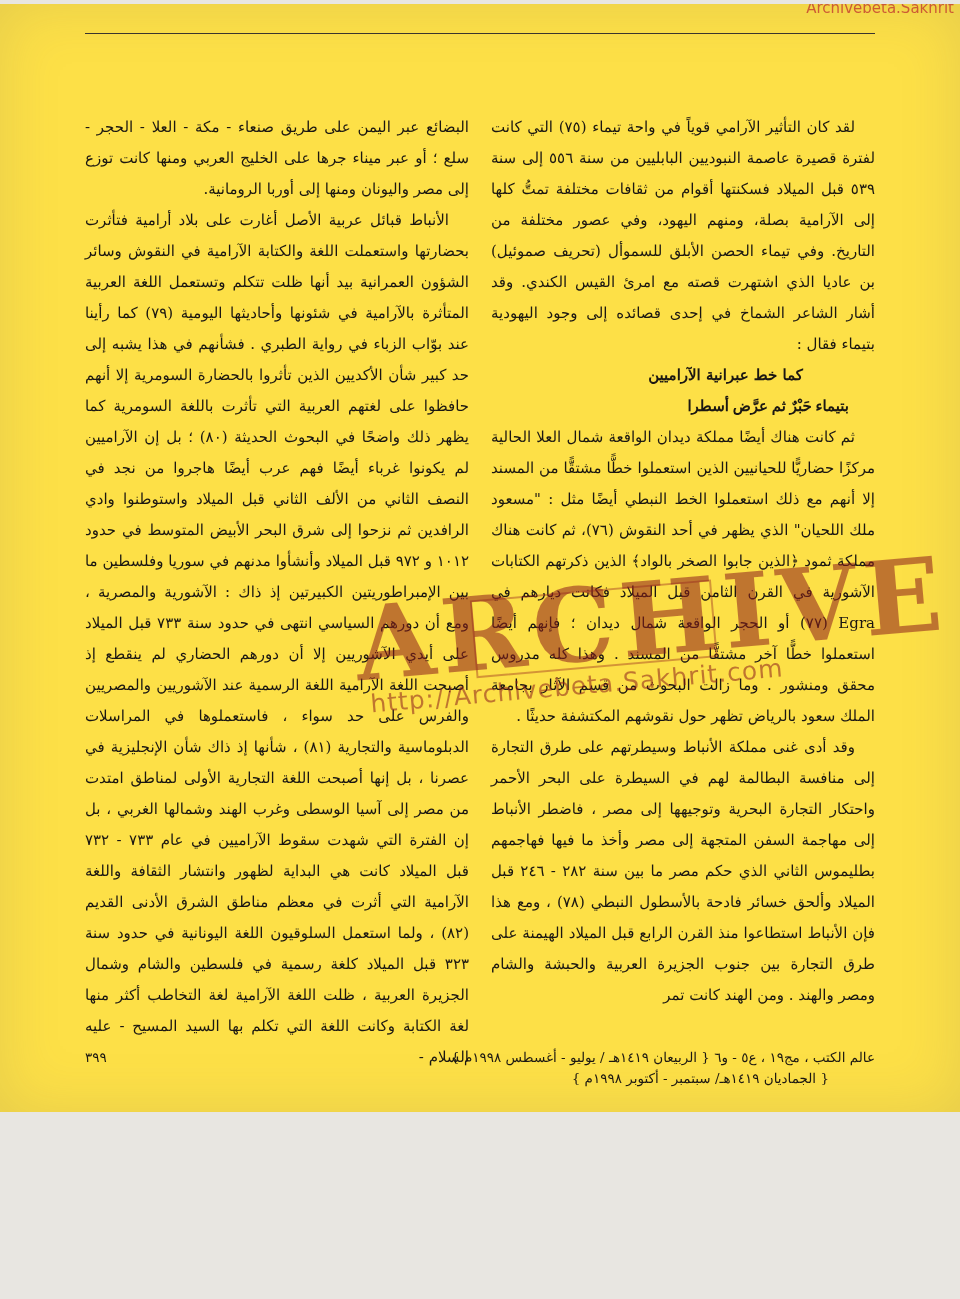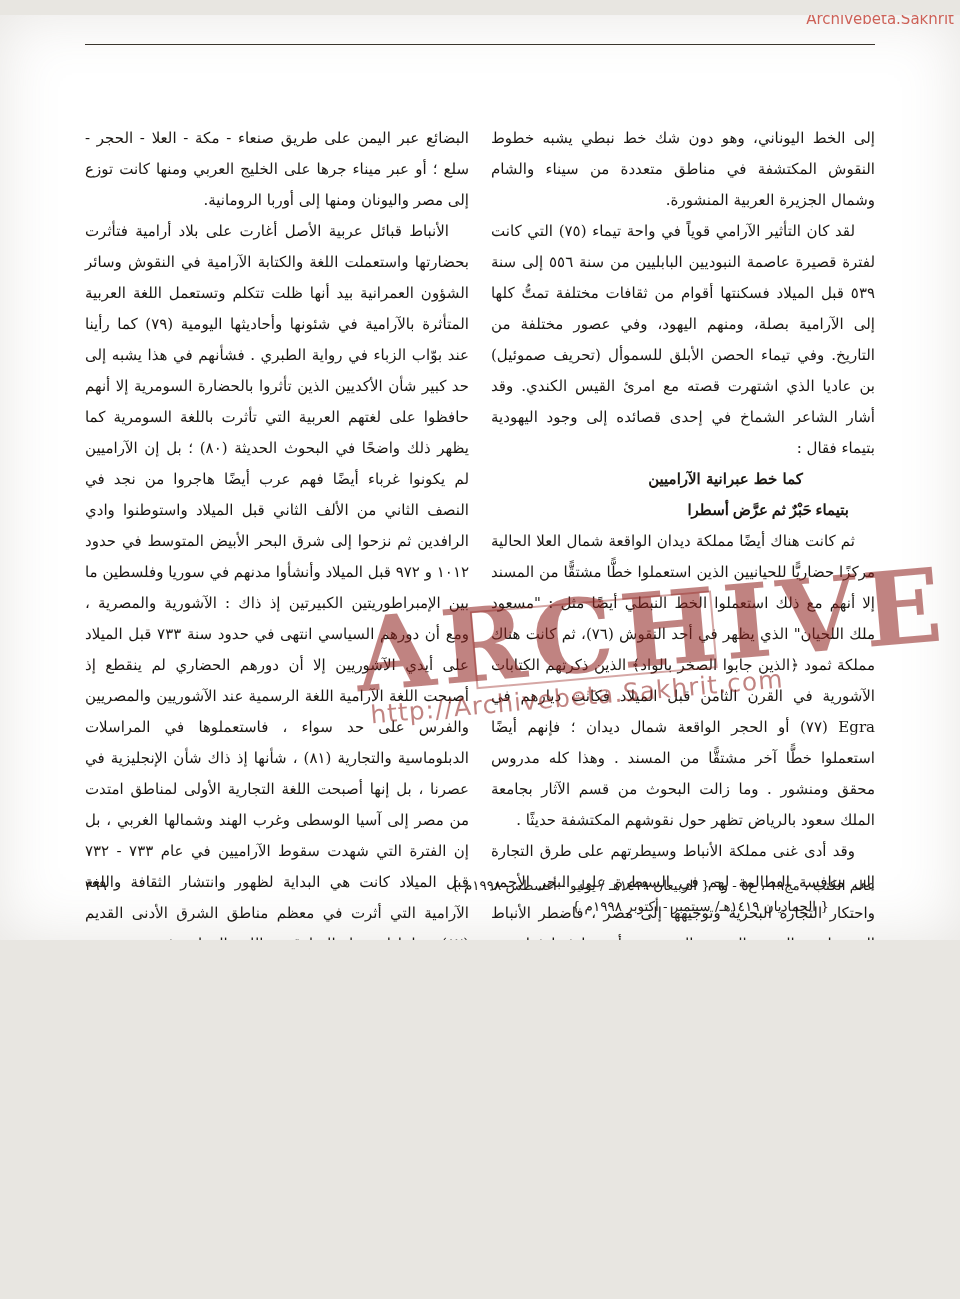--- a/index.html
+++ b/index.html
@@ -1,20 +1,20 @@
 <!DOCTYPE html>
 <html lang="ar" dir="rtl"><head>
 <meta charset="utf-8">
 <style>
   html,body{margin:0;padding:0;background:#e8e6e1;}
   .page{
     position:relative;
-    width:960px;height:925px;
-    margin:15px auto;
-    background:#ffffff;
+    width:960px;height:1108px;
+    margin:4px auto;
+    background:#fde047;
     box-shadow:inset 0 0 60px rgba(120,110,95,.18);
     overflow:hidden;
     direction:rtl;
     font-family:"DejaVu Serif","Liberation Serif",serif;
     color:#1b1712;
   }
   
   .page-header{position:absolute;top:20px;left:85px;right:85px;text-align:center;}
   .author{font-size:15px;letter-spacing:.5px;}
   .header-rule{margin-top:9px;border-top:1.5px solid #3a352e;height:0;}
@@ -64,21 +64,20 @@
 
   <div class="corner-watermark">Archivebeta.Sakhrit</div>
 
   <header class="page-header">
     <div class="header-rule"></div>
   </header>
 
   <main class="columns">
 
     <section class="col col-right">
-      <p class="para">إلى الخط اليوناني، وهو دون شك خط نبطي يشبه خطوط النقوش المكتشفة في مناطق متعددة من سيناء والشام وشمال الجزيرة العربية المنشورة.</p>
       <p class="para indent">لقد كان التأثير الآرامي قوياً في واحة تيماء (٧٥) التي كانت لفترة قصيرة عاصمة النبوديين البابليين من سنة ٥٥٦ إلى سنة ٥٣٩ قبل الميلاد فسكنتها أقوام من ثقافات مختلفة تمتُّ كلها إلى الآرامية بصلة، ومنهم اليهود، وفي عصور مختلفة من التاريخ. وفي تيماء الحصن الأبلق للسموأل (تحريف صموئيل) بن عاديا الذي اشتهرت قصته مع امرئ القيس الكندي. وقد أشار الشاعر الشماخ في إحدى قصائده إلى وجود اليهودية بتيماء فقال :</p>
       <p class="verse verse-1">كما خط عبرانية الآراميين</p>
       <p class="verse verse-2">بتيماء حَبْرٌ ثم عرَّض أسطرا</p>
       <p class="para indent">ثم كانت هناك أيضًا مملكة ديدان الواقعة شمال العلا الحالية مركزًا حضاريًّا للحيانيين الذين استعملوا خطًّا مشتقًّا من المسند إلا أنهم مع ذلك استعملوا الخط النبطي أيضًا مثل : "مسعود ملك اللحيان" الذي يظهر في أحد النقوش (٧٦)، ثم كانت هناك مملكة ثمود ﴿الذين جابوا الصخر بالواد﴾ الذين ذكرتهم الكتابات الآشورية في القرن الثامن قبل الميلاد فكانت ديارهم في Egra (٧٧) أو الحجر الواقعة شمال ديدان ؛ فإنهم أيضًا استعملوا خطًّا آخر مشتقًّا من المسند . وهذا كله مدروس محقق ومنشور . وما زالت البحوث من قسم الآثار بجامعة الملك سعود بالرياض تظهر حول نقوشهم المكتشفة حديثًا .</p>
       <p class="para indent">وقد أدى غنى مملكة الأنباط وسيطرتهم على طرق التجارة إلى منافسة البطالمة لهم في السيطرة على البحر الأحمر واحتكار التجارة البحرية وتوجيهها إلى مصر ، فاضطر الأنباط إلى مهاجمة السفن المتجهة إلى مصر وأخذ ما فيها فهاجمهم بطليموس الثاني الذي حكم مصر ما بين سنة ٢٨٢ - ٢٤٦ قبل الميلاد وألحق خسائر فادحة بالأسطول النبطي (٧٨) ، ومع هذا فإن الأنباط استطاعوا منذ القرن الرابع قبل الميلاد الهيمنة على طرق التجارة بين جنوب الجزيرة العربية والحبشة والشام ومصر والهند . ومن الهند كانت تمر</p>
     </section>
 
     <section class="col col-left">
       <p class="para">البضائع عبر اليمن على طريق صنعاء - مكة - العلا - الحجر - سلع ؛ أو عبر ميناء جرها على الخليج العربي ومنها كانت توزع إلى مصر واليونان ومنها إلى أوربا الرومانية.</p>
       <p class="para indent">الأنباط قبائل عربية الأصل أغارت على بلاد أرامية فتأثرت بحضارتها واستعملت اللغة والكتابة الآرامية في النقوش وسائر الشؤون العمرانية بيد أنها ظلت تتكلم وتستعمل اللغة العربية المتأثرة بالآرامية في شئونها وأحاديثها اليومية (٧٩) كما رأينا عند بوّاب الزباء في رواية الطبري . فشأنهم في هذا يشبه إلى حد كبير شأن الأكديين الذين تأثروا بالحضارة السومرية إلا أنهم حافظوا على لغتهم العربية التي تأثرت باللغة السومرية كما يظهر ذلك واضحًا في البحوث الحديثة (٨٠) ؛ بل إن الآراميين لم يكونوا غرباء أيضًا فهم عرب أيضًا هاجروا من نجد في النصف الثاني من الألف الثاني قبل الميلاد واستوطنوا وادي الرافدين ثم نزحوا إلى شرق البحر الأبيض المتوسط في حدود ١٠١٢ و ٩٧٢ قبل الميلاد وأنشأوا مدنهم في سوريا وفلسطين ما بين الإمبراطوريتين الكبيرتين إذ ذاك : الآشورية والمصرية ، ومع أن دورهم السياسي انتهى في حدود سنة ٧٣٣ قبل الميلاد على أيدي الآشوريين إلا أن دورهم الحضاري لم ينقطع إذ أصبحت اللغة الآرامية اللغة الرسمية عند الآشوريين والمصريين والفرس على حد سواء ، فاستعملوها في المراسلات الدبلوماسية والتجارية (٨١) ، شأنها إذ ذاك شأن الإنجليزية في عصرنا ، بل إنها أصبحت اللغة التجارية الأولى لمناطق امتدت من مصر إلى آسيا الوسطى وغرب الهند وشمالها الغربي ، بل إن الفترة التي شهدت سقوط الآراميين في عام ٧٣٣ - ٧٣٢ قبل الميلاد كانت هي البداية لظهور وانتشار الثقافة واللغة الآرامية التي أثرت في معظم مناطق الشرق الأدنى القديم (٨٢) ، ولما استعمل السلوقيون اللغة اليونانية في حدود سنة ٣٢٣ قبل الميلاد كلغة رسمية في فلسطين والشام وشمال الجزيرة العربية ، ظلت اللغة الآرامية لغة التخاطب أكثر منها لغة الكتابة وكانت اللغة التي تكلم بها السيد المسيح - عليه السلام -</p>

